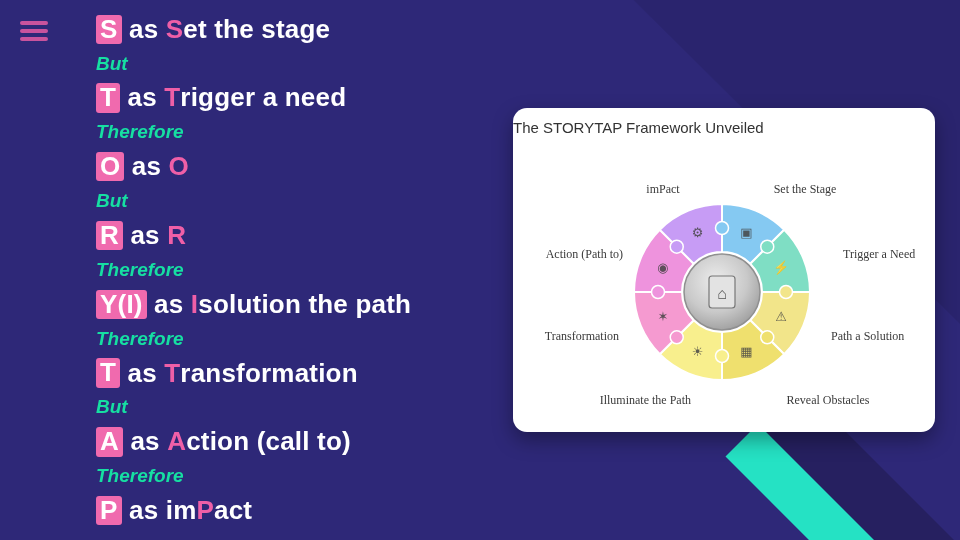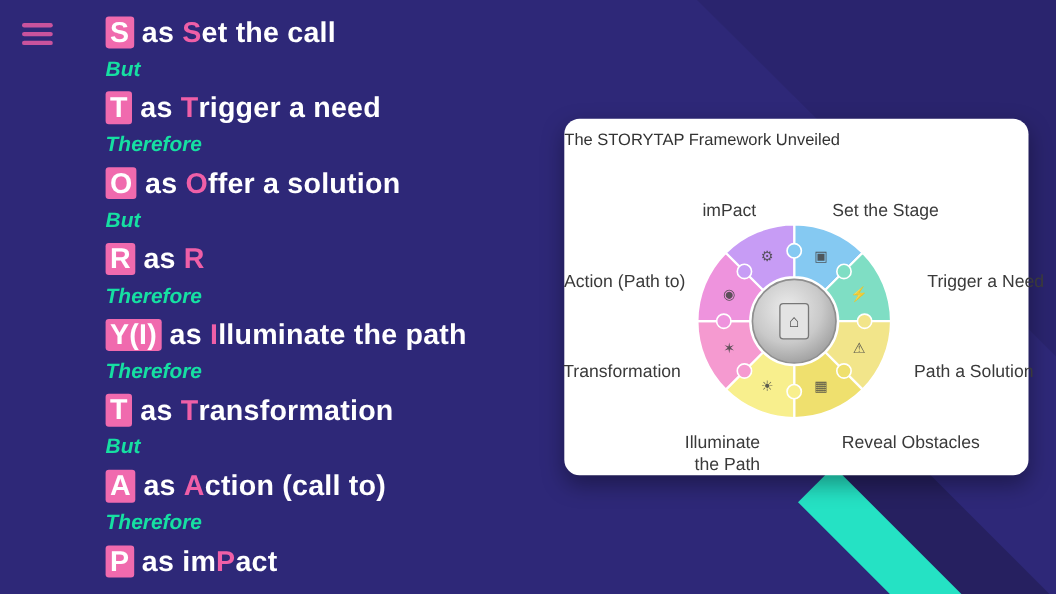--- a/index.html
+++ b/index.html
@@ -26,21 +26,21 @@
   .line-main span{white-space:pre;}
   .line-main .hl{background:var(--hl-bg);color:var(--hl-fg);padding:1px 4px;border-radius:3px;line-height:1.05;}
   .line-main .p{color:var(--pink);}
   .line-main .w{color:#fff;}
   .line-connector{height:34.4px;display:flex;align-items:center;font-size:19px;font-style:italic;font-weight:bold;color:var(--green);}
   
   .card{position:absolute;left:513px;top:108px;width:422px;height:324px;background:#ffffff;
     border-radius:14px;box-shadow:0 8px 20px rgba(0,0,0,.35);z-index:3;}
   .card-title{position:absolute;top:11px;left:0;width:100%;font-size:15px;color:#333;}
   #wheel{position:absolute;left:114px;top:89px;}
-  .wheel-label{position:absolute;font-size:16px;color:#3a3a3a;white-space:nowrap;line-height:1.25;}
+  .wheel-label{position:absolute;font-size:12px;color:#3a3a3a;white-space:nowrap;line-height:1.25;font-family:Liberation Serif, serif;}
   .wheel-label.wrap{white-space:normal;text-align:right;width:92px;}
 </style>
 </head>
 <body>
 
 <div class="slide">
   <div class="shade-tr"></div>
   <div class="deco deco-dark"></div>
   <div class="deco deco-teal"></div>
 
@@ -48,48 +48,47 @@
     <span class="bar"></span>
     <span class="bar"></span>
     <span class="bar"></span>
   </div>
 
   <div id="acronym-list" class="acronym">
       <div class="line-main">
         <span class="hl">S</span>
         <span class="w"> as </span>
         <span class="p">S</span>
-        <span class="w">et the call</span>
+        <span class="w">et the stage</span>
       </div>
       <div class="line-connector">But</div>
       <div class="line-main">
         <span class="hl">T</span>
         <span class="w"> as </span>
         <span class="p">T</span>
         <span class="w">rigger a need</span>
       </div>
       <div class="line-connector">Therefore</div>
       <div class="line-main">
         <span class="hl">O</span>
         <span class="w"> as </span>
         <span class="p">O</span>
-        <span class="w">ffer a solution</span>
       </div>
       <div class="line-connector">But</div>
       <div class="line-main">
         <span class="hl">R</span>
         <span class="w"> as </span>
         <span class="p">R</span>
       </div>
       <div class="line-connector">Therefore</div>
       <div class="line-main">
         <span class="hl">Y(I)</span>
         <span class="w"> as </span>
         <span class="p">I</span>
-        <span class="w">lluminate the path</span>
+        <span class="w">solution the path</span>
       </div>
       <div class="line-connector">Therefore</div>
       <div class="line-main">
         <span class="hl">T</span>
         <span class="w"> as </span>
         <span class="p">T</span>
         <span class="w">ransformation</span>
       </div>
       <div class="line-connector">But</div>
       <div class="line-main">

